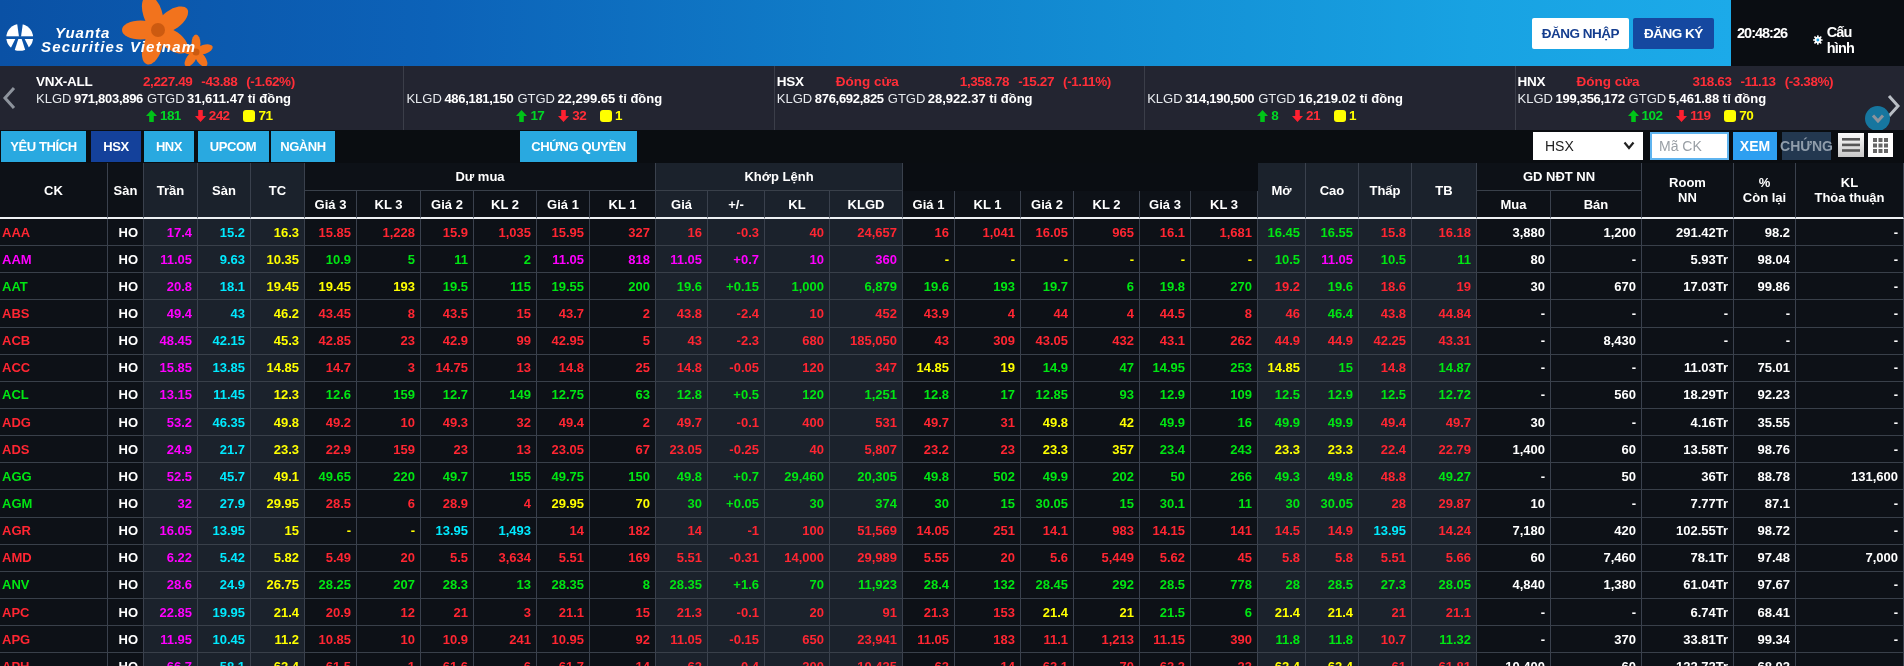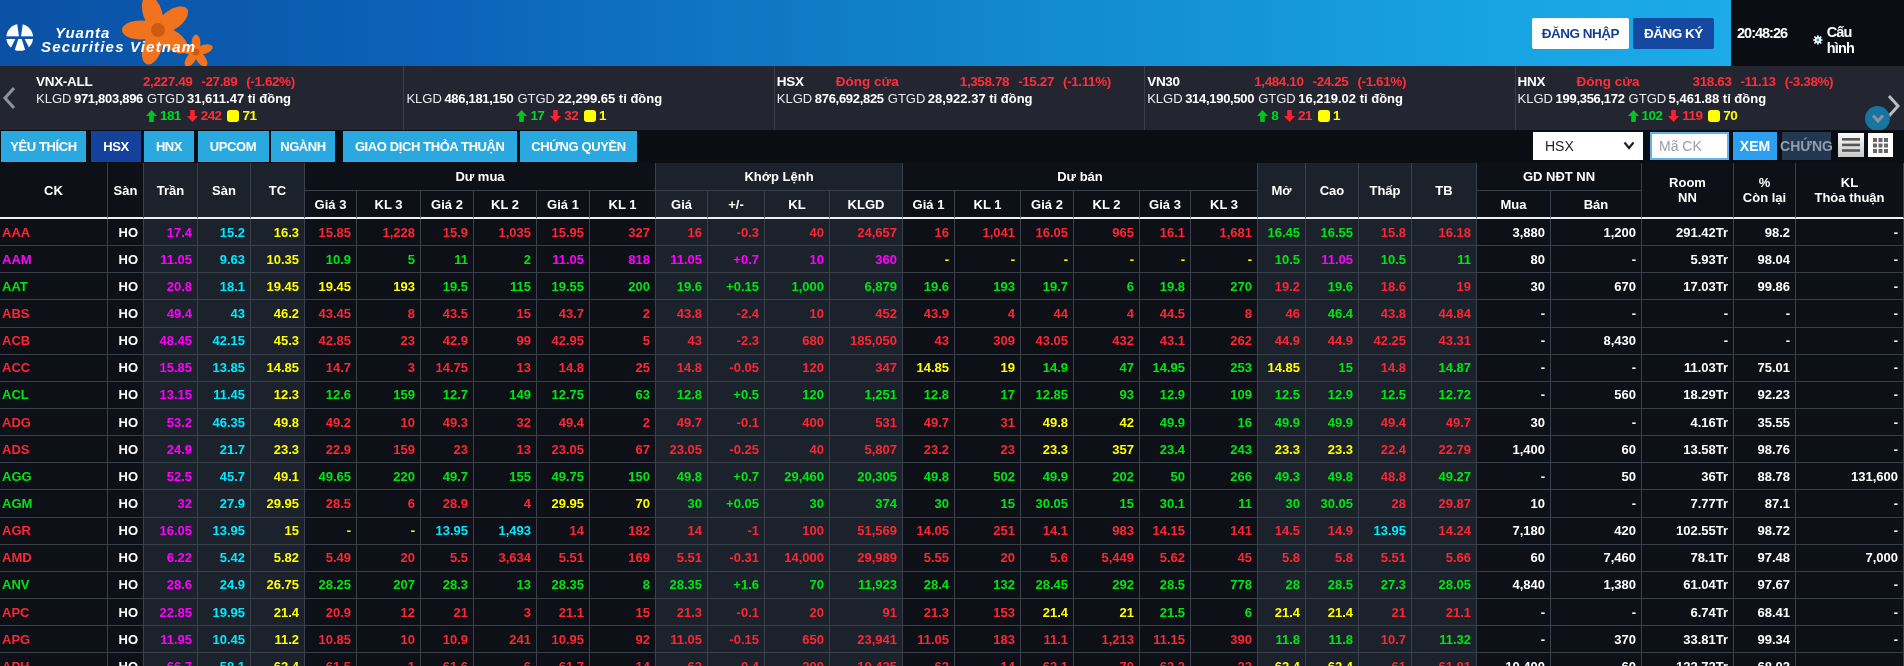--- a/index.html
+++ b/index.html
@@ -18,21 +18,21 @@
 .isep{position:absolute;top:0;width:1px;height:64px;background:#3b3e49}
 .iblk{position:absolute;top:0;height:64px}
 .ir{position:absolute;left:0;width:370px;height:17px;display:flex;align-items:center;font-size:13.5px}
 .iname{position:absolute;left:3px;color:#fff;font-weight:bold;letter-spacing:-0.3px}
 .istat{position:absolute;left:62px;color:#ff2e38;font-weight:bold}
 .ival{position:absolute;color:#ff2e38;font-weight:bold;display:flex;gap:9px;letter-spacing:-0.4px}
 .lkl{position:absolute;left:3px;color:#e7eaee;font-size:13px}
 .lk2{position:absolute;left:114px;color:#e7eaee;font-size:13px}
 .nkl{position:absolute;left:41px;color:#fff;font-weight:bold;font-size:13px;letter-spacing:-0.3px}
 .nk2{position:absolute;left:154px;color:#fff;font-weight:bold;font-size:13px}
-.ir3{position:absolute;left:113px;top:0;display:flex;gap:6px;align-items:center;height:17px}
+.ir3{position:absolute;left:113px;top:0;display:flex;gap:14px;align-items:center;height:17px}
 .g3{display:flex;align-items:center;gap:3px;font-weight:bold;font-size:13.5px;letter-spacing:-0.6px}
 .ysq{width:12px;height:12px;background:#ffff00;border-radius:3px;display:inline-block}
 .chv{position:absolute;color:#9aa0a8}
 
 #tabs{position:absolute;left:0;top:130px;width:1904px;height:33px;background:#0a0d11}
 .tab{position:absolute;top:1px;height:31px;background:#29a9e0;color:#fff;font-weight:bold;
  font-size:13px;letter-spacing:-0.4px;display:flex;align-items:center;justify-content:center}
 .tact{background:#14419b}
 #sel{position:absolute;left:1533px;top:132px;width:110px;height:28px;background:#fff;
  font-size:14px;color:#222;display:flex;align-items:center;padding-left:12px}
@@ -126,21 +126,21 @@
     <div id="idx">
       <div class="isep" style="left:403.4px"></div>
       <div class="isep" style="left:773.8px"></div>
       <div class="isep" style="left:1144.2px"></div>
       <div class="isep" style="left:1514.6px"></div>
       <div class="iblk" style="left:33.0px;width:370px">
         <div class="ir" style="top:7px">
           <span class="iname">VNX-ALL</span>
           <span class="ival" style="left:110px">
             <span>2,227.49</span>
-            <span>-27.89</span>
+            <span>-43.88</span>
             <span>(-1.62%)</span>
           </span>
         </div>
         <div class="ir" style="top:24px">
           <span class="lkl">KLGD</span>
           <span class="nkl">971,803,896</span>
           <span class="lk2">GTGD</span>
           <span class="nk2">31,611.47 tỉ đồng</span>
         </div>
         <div class="ir" style="top:41px">
@@ -203,28 +203,20 @@
           </span>
         </div>
         <div class="ir" style="top:24px">
           <span class="lkl">KLGD</span>
           <span class="nkl">876,692,825</span>
           <span class="lk2">GTGD</span>
           <span class="nk2">28,922.37 tỉ đồng</span>
         </div>
       </div>
       <div class="iblk" style="left:1144.2px;width:370px">
-        <div class="ir" style="top:7px">
-          <span class="iname">VN30</span>
-          <span class="ival" style="left:110px">
-            <span>1,484.10</span>
-            <span>-24.25</span>
-            <span>(-1.61%)</span>
-          </span>
-        </div>
         <div class="ir" style="top:24px">
           <span class="lkl">KLGD</span>
           <span class="nkl">314,190,500</span>
           <span class="lk2">GTGD</span>
           <span class="nk2">16,219.02 tỉ đồng</span>
         </div>
         <div class="ir" style="top:41px">
           <span class="ir3">
             <span class="g3" style="color:#00d926">
               <svg width="11" height="12" viewBox="0 0 13 14">
@@ -293,21 +285,20 @@
           <path d="M2 1.5 L7 7 L12 1.5" stroke="#8d939c" stroke-width="3" fill="none"></path>
         </svg>
       </div>
     </div>
     <div id="tabs">
       <div class="tab " style="left:1.0px;width:85.0px">YÊU THÍCH</div>
       <div class="tab tact" style="left:91.0px;width:50.0px">HSX</div>
       <div class="tab " style="left:144.0px;width:50.0px">HNX</div>
       <div class="tab " style="left:197.5px;width:71.0px">UPCOM</div>
       <div class="tab " style="left:271.0px;width:64.0px">NGÀNH</div>
-      <div class="tab " style="left:343.0px;width:173.5px">GIAO DỊCH THỎA THUẬN</div>
       <div class="tab " style="left:520.0px;width:117.0px">CHỨNG QUYỀN</div>
     </div>
     <div id="sel">HSX<svg width="12" height="9" viewBox="0 0 12 9">
         <path d="M1.5 1.5 L6 7 L10.5 1.5" stroke="#222" stroke-width="2.2" fill="none"></path>
       </svg></div>
     <div id="mack">Mã CK</div>
     <div id="xem">XEM</div>
     <div id="them">CHỨNG</div>
     <div id="iham">
       <svg width="18" height="14" viewBox="0 0 18 14">
@@ -330,21 +321,20 @@
       </svg>
     </div>
     <div id="tbl">
       <div class="cell hd hd2 d" style="grid-row:1/3;grid-column:1">CK</div>
       <div class="cell hd hd2 d" style="grid-row:1/3;grid-column:2">Sàn</div>
       <div class="cell hd hd2 l" style="grid-row:1/3;grid-column:3">Trần</div>
       <div class="cell hd hd2 l" style="grid-row:1/3;grid-column:4">Sàn</div>
       <div class="cell hd hd2 l" style="grid-row:1/3;grid-column:5">TC</div>
       <div class="cell hd hd1 d" style="grid-row:1;grid-column:6/12">Dư mua</div>
       <div class="cell hd hd1 l" style="grid-row:1;grid-column:12/16">Khớp Lệnh</div>
-      <div class="cell hd hd1 d" style="grid-row:1;grid-column:16/22">Dư bán</div>
       <div class="cell hd hd2 l" style="grid-row:1/3;grid-column:22">Mở</div>
       <div class="cell hd hd2 l" style="grid-row:1/3;grid-column:23">Cao</div>
       <div class="cell hd hd2 l" style="grid-row:1/3;grid-column:24">Thấp</div>
       <div class="cell hd hd2 l" style="grid-row:1/3;grid-column:25">TB</div>
       <div class="cell hd hd1 d" style="grid-row:1;grid-column:26/28">GD NĐT NN</div>
       <div class="cell hd hd2 d" style="grid-row:1/3;grid-column:28">Room<br>NN</div>
       <div class="cell hd hd2 d" style="grid-row:1/3;grid-column:29">%<br>Còn lại</div>
       <div class="cell hd hd2 d" style="grid-row:1/3;grid-column:30">KL<br>Thỏa thuận</div>
       <div class="cell hd hd2 d" style="grid-row:2;grid-column:6">Giá 3</div>
       <div class="cell hd hd2 d" style="grid-row:2;grid-column:7">KL 3</div>

